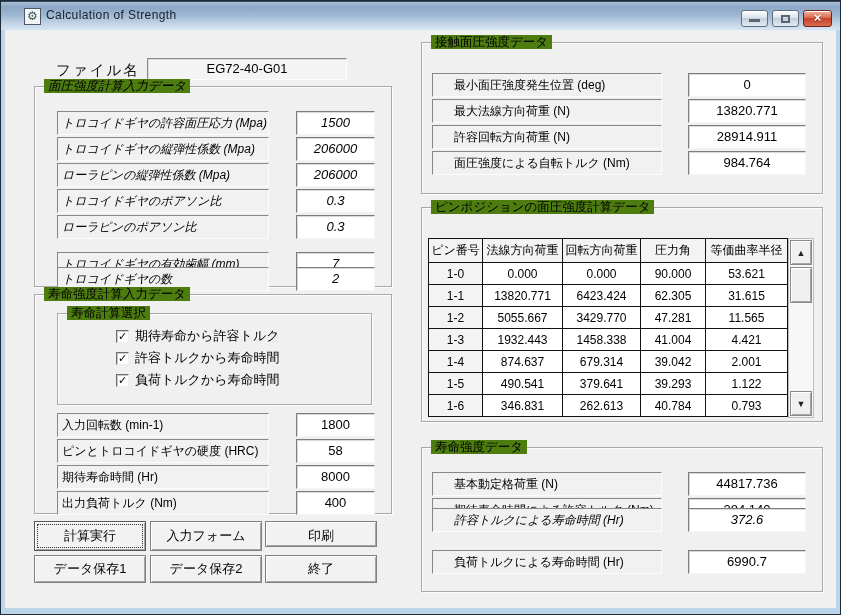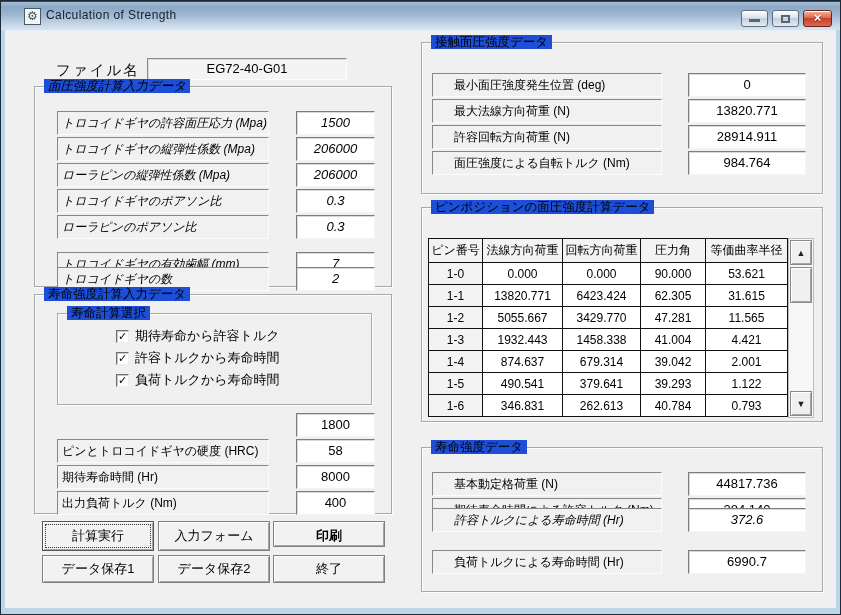--- a/index.html
+++ b/index.html
@@ -37,21 +37,21 @@
   }
   .client {
     position:absolute; left:4px; right:4px; top:29px; bottom:6px;
     background:#f0f0f0; border-top:1px solid #e8eef5;
   }
   .group {
     position:absolute; border:1px solid #a9a9a9;
     box-shadow:inset 1px 1px 0 #fdfdfd, 1px 1px 0 #fdfdfd;
   }
   .legend {
-    position:absolute; top:-8px; left:9px; background:#1d4ed8; padding:0 4px;
+    position:absolute; top:-8px; left:9px; background:#4d7c0f; padding:0 4px;
     font-size:12.5px; color:#000; white-space:nowrap; line-height:14px;
   }
   .frow { position:absolute; height:24px; }
   .flabel {
     position:absolute; left:0; top:0; height:24px; background:#f1f1f1;
     border:1px solid; border-color:#878787 #fcfcfc #fcfcfc #878787;
     font-size:12px; line-height:22px; padding-left:4px; color:#000; white-space:nowrap; overflow:hidden;
   }
   .fvalue {
     position:absolute; top:0; height:24px; background:#fff;
@@ -69,21 +69,21 @@
   }
   .cbrow { position:absolute; display:flex; align-items:center; gap:6px; height:16px; }
   .cbbox {
     width:13px; height:13px; background:#fff; border:1px solid; border-color:#6e6e6e #efefef #efefef #6e6e6e;
     box-shadow:inset 1px 1px 0 #c8c8c8; font-size:11px; line-height:11px; text-align:center; color:#000;
   }
   .cblabel { font-size:13px; color:#000; white-space:nowrap; }
   .btn {
     position:absolute; width:112px; background:#f2f2f2; border:1px solid #808080;
     box-shadow:inset 1px 1px 0 #ffffff, inset -1px -1px 0 #a5a5a5;
-    font-size:13px; text-align:center; color:#000; cursor:default;margin-left:8px;
+    font-size:13px; text-align:center; color:#000; cursor:default;
   }
   .btn.focus { outline:1px dotted #333; outline-offset:-4px; border-color:#555; }
   table.pintable { position:absolute; border-collapse:collapse; table-layout:fixed; background:#fff; }
   table.pintable th, table.pintable td {
     border:1px solid #111; font-size:12px; font-weight:normal; text-align:center;
     padding:0; color:#000; overflow:hidden; white-space:nowrap;
   }
   table.pintable th { height:24px; background:#f3f3f3; }
   table.pintable td { height:22px; }
   table.pintable td.pincol { background:#f3f3f3; }
@@ -166,39 +166,40 @@
         <div class="cbrow" style="left:58px; top:36px;">
           <span class="cbbox">✓</span>
           <span class="cblabel">許容トルクから寿命時間</span>
         </div>
         <div class="cbrow" style="left:58px; top:58px;">
           <span class="cbbox">✓</span>
           <span class="cblabel">負荷トルクから寿命時間</span>
         </div>
       </div>
       <div class="frow" style="left:22px; top:118px; width:318px;">
+        <div class="flabel w-l">入力回転数 (min-1)</div>
         <div class="fvalue v-l">1800</div>
       </div>
       <div class="frow" style="left:22px; top:144px; width:318px;">
         <div class="flabel w-l">ピンとトロコイドギヤの硬度 (HRC)</div>
         <div class="fvalue v-l">58</div>
       </div>
       <div class="frow" style="left:22px; top:170px; width:318px;">
         <div class="flabel w-l">期待寿命時間 (Hr)</div>
         <div class="fvalue v-l">8000</div>
       </div>
       <div class="frow" style="left:22px; top:196px; width:318px;">
         <div class="flabel w-l">出力負荷トルク (Nm)</div>
         <div class="fvalue v-l">400</div>
       </div>
     </div>
 
     <div class="btn focus" style="left:29px; top:490px; height:30px; line-height:27px;">計算実行</div>
     <div class="btn" style="left:145px; top:490px; height:30px; line-height:28px;">入力フォーム</div>
-    <div class="btn" style="left:260px; top:490px; height:26px; line-height:28px;font-weight:bold;">印刷</div>
+    <div class="btn" style="left:260px; top:490px; height:26px; line-height:28px;">印刷</div>
     <div class="btn" style="left:29px; top:524px; height:28px; line-height:26px;">データ保存1</div>
     <div class="btn" style="left:145px; top:524px; height:28px; line-height:26px;">データ保存2</div>
     <div class="btn" style="left:260px; top:524px; height:28px; line-height:26px;">終了</div>
 
     <div class="group" style="left:416px; top:11px; width:402px; height:152px;">
       <div class="legend">接触面圧強度データ</div>
       <div class="frow" style="left:10px; top:30px;  width:380px;">
         <div class="flabel w-r">最小面圧強度発生位置 (deg)</div>
         <div class="fvalue v-r">0</div>
       </div>

